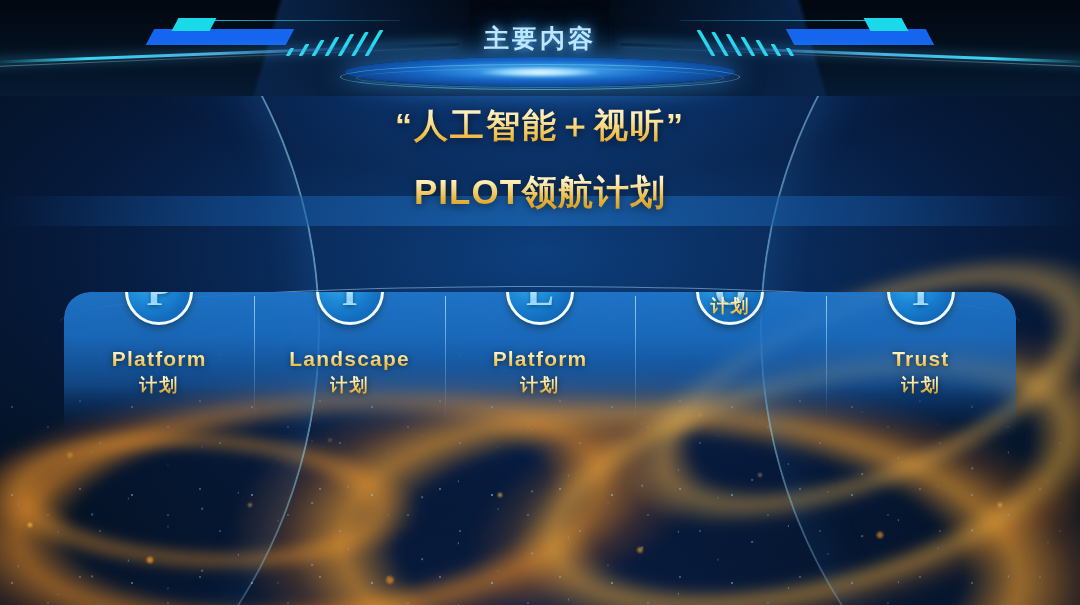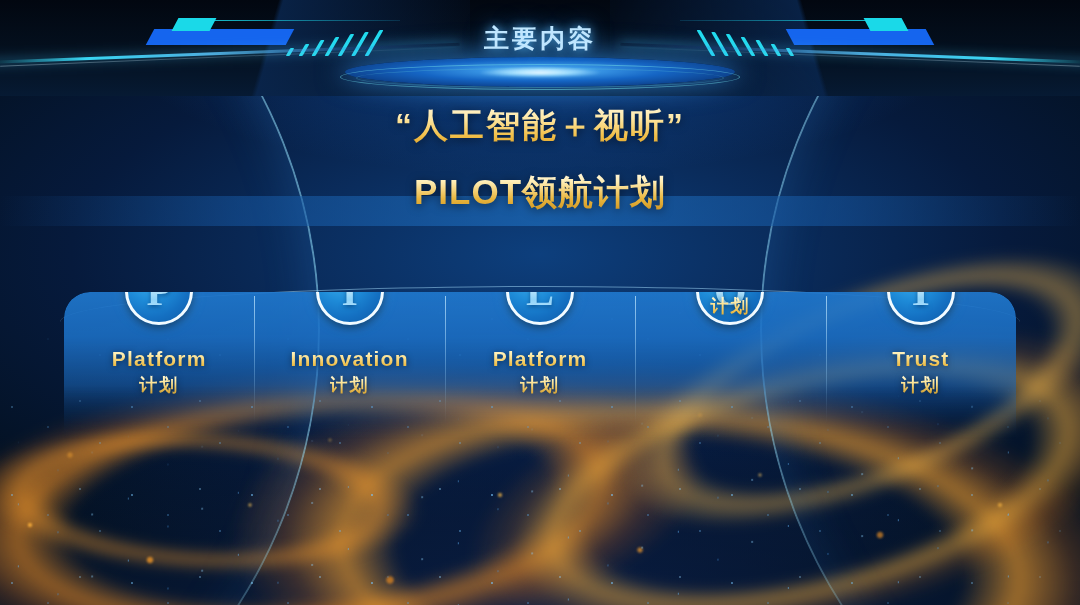--- a/index.html
+++ b/index.html
@@ -337,21 +337,21 @@
       </div>
       <div class="card-en">Platform</div>
       <div class="card-cn">计划</div>
       <div class="card-tag">技术平台</div>
     </div>
 
     <div class="card">
       <div class="badge">
         <span class="badge-letter">I</span>
       </div>
-      <div class="card-en">Innovation</div>
+      <div class="card-en">Landscape</div>
       <div class="card-cn">计划</div>
       <div class="card-tag">内容创新</div>
     </div>
 
     <div class="card">
       <div class="badge">
         <span class="badge-letter">L</span>
       </div>
       <div class="card-en">Platform</div>
       <div class="card-cn">计划</div>

